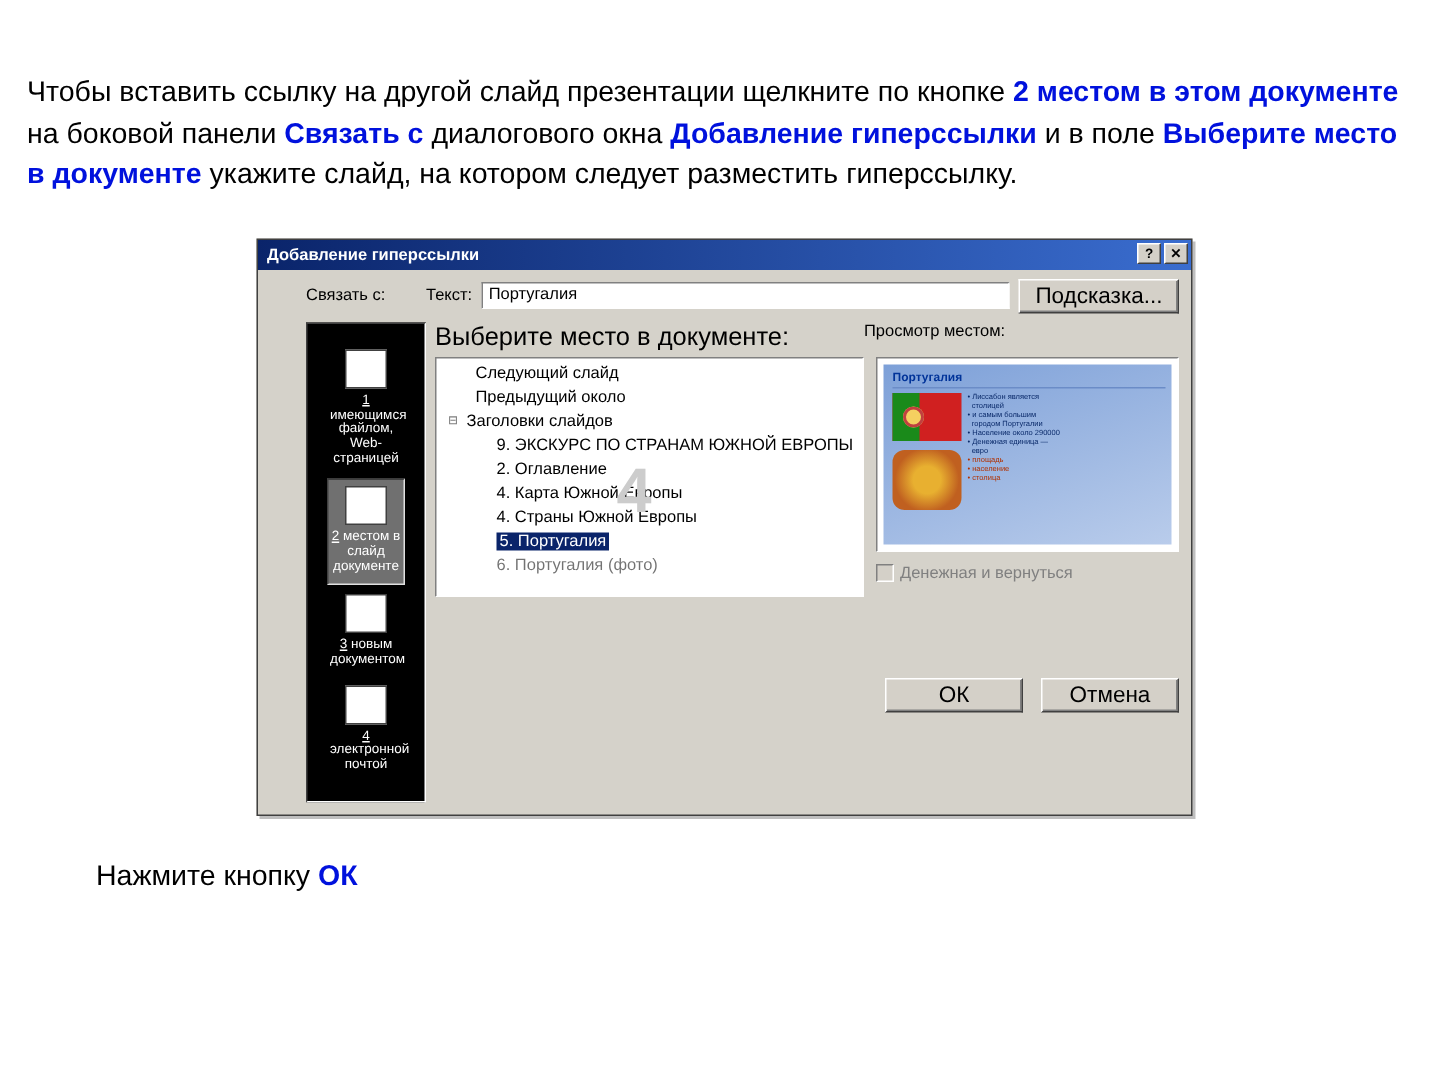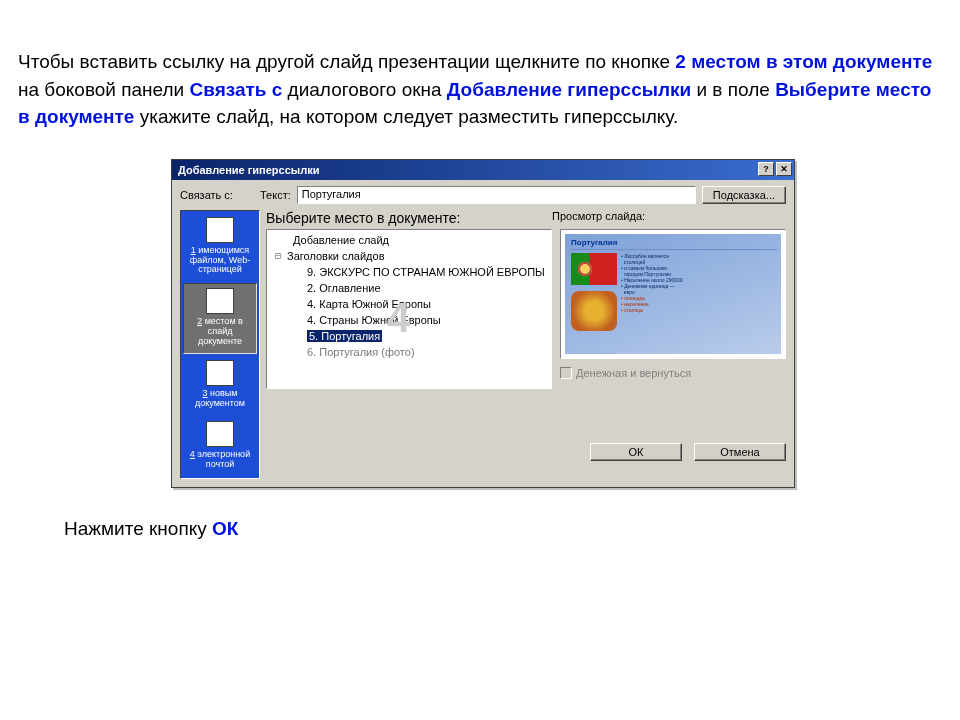--- a/index.html
+++ b/index.html
@@ -44,49 +44,50 @@
     background: #d4d0c8;
     border-top:1px solid #fff; border-left:1px solid #fff;
     border-right:1px solid #404040; border-bottom:1px solid #404040;
     font-size:9px; line-height:12px; text-align:center; color:#000;
   }
 
   .dlg-body {
     padding: 6px 8px 8px 8px;
     font-size: 11px;
     color: #000;
+    margin-left: 24px;
   }
   .toprow { display:flex; align-items:center; gap:6px; margin-bottom:6px;}
   .toprow .lbl-link { width: 74px; }
   .toprow .lbl-text { }
   .toprow .input-text {
     flex: 1;
     height: 18px;
     background:#fff;
     border-top:1px solid #808080; border-left:1px solid #808080;
     border-right:1px solid #fff; border-bottom:1px solid #fff;
     padding: 1px 4px;
     font-size:11px;
   }
   .btn3d {
     background:#d4d0c8;
     border-top:1px solid #fff; border-left:1px solid #fff;
     border-right:1px solid #404040; border-bottom:1px solid #404040;
-    padding:2px 10px; font-size:11px;
+    padding:2px 10px; font-size:15px;
     box-shadow: inset -1px -1px 0 #808080;
   }
 
   .cols { display:flex; gap:6px; }
 
   .sidebar {
     width: 80px;
-    background:#1d4ed8;
+    background:#000000;
     border-top:1px solid #404040; border-left:1px solid #404040;
     border-right:1px solid #fff; border-bottom:1px solid #fff;
-    padding:2px;
+    padding:13px;
     display:flex; flex-direction:column; gap:2px;
   }
   .sidebtn {
     color:#fff; font-size:9px; text-align:center;
     padding:4px 2px 6px 2px;
     line-height:1.1;
   }
   .sidebtn.sel {
     border-top:1px solid #404040; border-left:1px solid #404040;
     border-right:1px solid #e0e0e0; border-bottom:1px solid #e0e0e0;
@@ -98,21 +99,21 @@
     position:relative;
   }
   .sidebtn .ico::after{
     content:''; position:absolute; right:2px; bottom:2px;
     width:0;height:0;
   }
   .sidebtn u { text-decoration: underline; }
 
   .mainarea { flex:1; display:flex; flex-direction:column; }
   .labels-row { display:flex; margin-bottom:3px; }
-  .labels-row .l1 { flex:0 0 286px; font-size:14px;}
+  .labels-row .l1 { flex:0 0 286px; font-size:17px;}
   .labels-row .l2 { font-size:11px; }
 
   .content-row { display:flex; gap:8px; }
   .tree {
     width: 286px; height: 160px;
     background:#fff;
     border-top:1px solid #808080; border-left:1px solid #808080;
     border-right:1px solid #fff; border-bottom:1px solid #fff;
     font-size:11px;
     padding: 2px 0 0 4px;
@@ -213,29 +214,34 @@
         </div>
         <div class="sidebtn">
           <div class="ico"></div>
           <u>4</u><span> электронной почтой</span>
         </div>
       </div>
 
       <div class="mainarea">
         <div class="labels-row">
           <div class="l1">Выберите место в документе:</div>
-          <div class="l2">Просмотр слайда:</div>
+          <div class="l2">Просмотр местом:</div>
         </div>
         <div class="content-row">
           <div class="tree">
             <div class="n4">4</div>
             <div class="row">
                 <span class="gl"></span>
                 <span class="pad" style="width:8px"></span>
-                <span>Добавление слайд</span>
+                <span>Следующий слайд</span>
+              </div>
+            <div class="row">
+                <span class="gl"></span>
+                <span class="pad" style="width:8px"></span>
+                <span>Предыдущий около</span>
               </div>
             <div class="row">
                 <span class="gl">⊟</span>
                 <span class="pad" style="width:2px"></span>
                 <span>Заголовки слайдов</span>
               </div>
             <div class="row">
                 <span class="gl"></span>
                 <span class="pad" style="width:22px"></span>
                 <span>9. ЭКСКУРС ПО СТРАНАМ ЮЖНОЙ ЕВРОПЫ</span>

